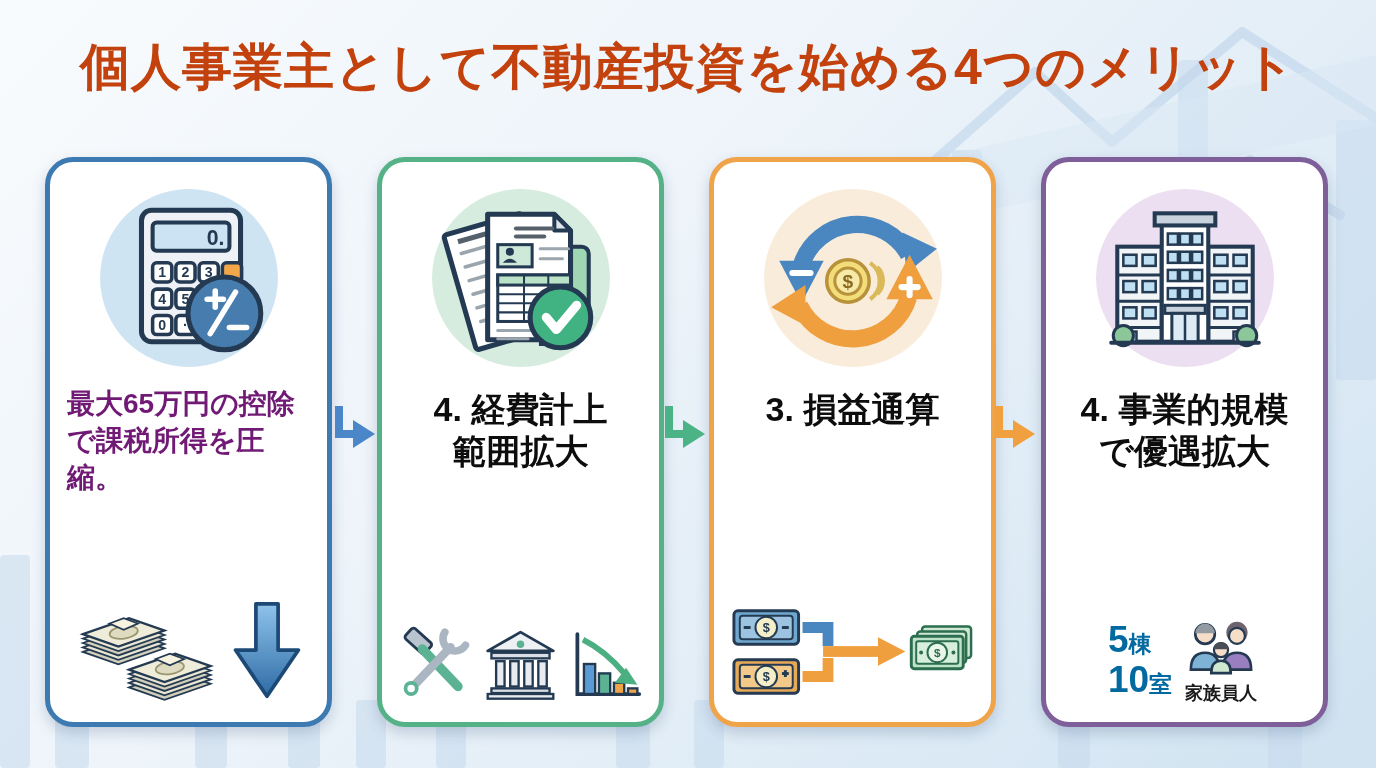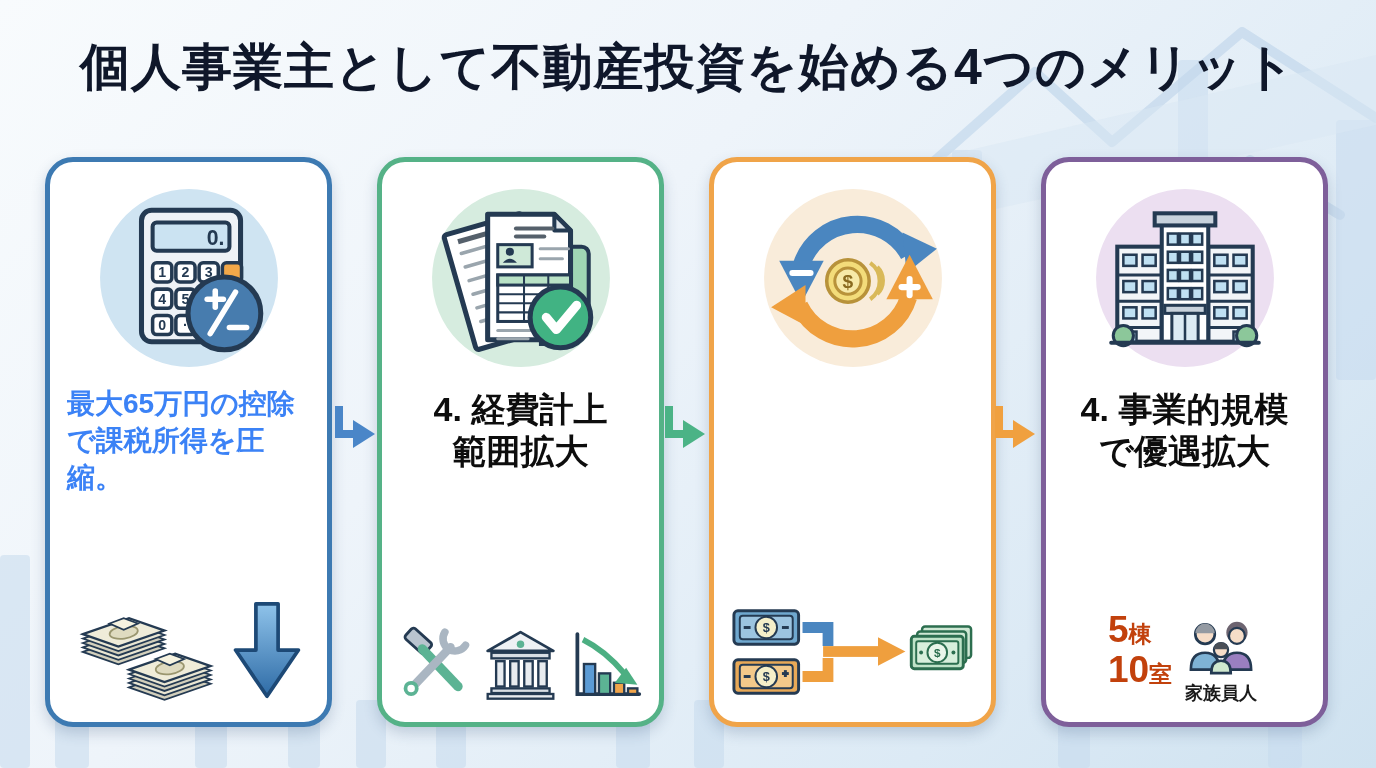--- a/index.html
+++ b/index.html
@@ -6,21 +6,21 @@
   body{
     width:1376px;height:768px;overflow:hidden;
     font-family:"Liberation Sans","DejaVu Sans",sans-serif;
     background:linear-gradient(135deg,#f8fbfd 0%,#eef4fa 40%,#dceaf5 78%,#cfe2f0 100%);
     position:relative;
   }
   .canvas{position:absolute;inset:0;}
   .bg-deco{position:absolute;inset:0;z-index:0;pointer-events:none;}
   .title{
     position:absolute;top:34px;left:0;width:100%;z-index:2;
-    text-align:center;font-size:50px;font-weight:900;color:#0f172a;
+    text-align:center;font-size:50px;font-weight:900;color:#c2410c;
     letter-spacing:1px;
   }
   .cards{
     position:absolute;top:157px;left:45px;z-index:2;
     display:flex;gap:45px;
   }
   .card{
     width:287px;height:570px;box-sizing:border-box;
     background:#ffffff;border:5px solid #888;border-radius:28px;
     box-shadow:0 6px 14px rgba(45,75,115,.22);
@@ -32,33 +32,33 @@
   .card3{border-color:#f0a449;}
   .card4{border-color:#7e5f9a;}
   .icon-wrap{width:188px;height:188px;margin-top:8px;flex:0 0 auto;}
   .icon-wrap svg{width:100%;height:100%;display:block;}
   .heading{
     margin-top:16px;font-size:34px;font-weight:900;line-height:1.24;
     color:#0d0d0d;text-align:center;white-space:pre-line;
   }
   .body-text{
     margin-top:13px;width:100%;font-size:28px;font-weight:800;line-height:1.33;
-    color:#3b82f6;text-align:left;white-space:pre-line;padding:0 1px;box-sizing:border-box;
+    color:#701a75;text-align:left;white-space:pre-line;padding:0 1px;box-sizing:border-box;
   }
   .card3 .body-text{margin-top:50px;}
   .footer{
     margin-top:auto;width:100%;display:flex;align-items:center;justify-content:center;
     gap:14px;padding-bottom:2px;
   }
   .card2 .footer{gap:10px;}
   .card4 .footer{gap:9px;align-items:flex-end;}
   .ficon{display:block;}
   .mini-block{display:flex;flex-direction:column;align-items:center;gap:2px;}
   .mini-label{font-size:18px;font-weight:800;color:#1a1a1a;line-height:1;}
-  .units{font-weight:900;color:#c2410c;line-height:1.08;margin-bottom:12px;text-align:left;}
+  .units{font-weight:900;color:#0369a1;line-height:1.08;margin-bottom:2px;text-align:left;}
   .units .num{font-size:37px;}
   .units .unit{font-size:23px;}
   .connector{position:absolute;z-index:2;width:46px;height:56px;}
   .conn1{left:331px;top:404px;}
   .conn2{left:661px;top:404px;}
   .conn3{left:991px;top:404px;}
   svg text{font-family:"Liberation Sans","DejaVu Sans",sans-serif;}
 </style>
 </head>
 <body>
@@ -266,20 +266,21 @@
           <polygon points="126,114 172,114 149,70" fill="#ef9f3e"></polygon>
           <line x1="141" y1="102" x2="157" y2="102" stroke="#ffffff" stroke-width="6" stroke-linecap="round"></line>
           <line x1="149" y1="94" x2="149" y2="110" stroke="#ffffff" stroke-width="6" stroke-linecap="round"></line>
           <path d="M110,78 a22,22 0 0 1 0,36" fill="none" stroke="#d9b958" stroke-width="4"></path>
           <path d="M117,82 a19,19 0 0 1 0,27" fill="none" stroke="#d9b958" stroke-width="4"></path>
           <circle cx="88" cy="96" r="21" fill="#f3dc7a" stroke="#b8923a" stroke-width="3.5"></circle>
           <circle cx="88" cy="96" r="13" fill="#f7e9a8" stroke="#b8923a" stroke-width="3"></circle>
           <text x="88" y="103" text-anchor="middle" font-size="19" font-weight="bold" fill="#8a6a1f">$</text>
         </svg>
       </div>
+      <div class="heading">3. 損益通算</div>
       <div class="footer">
         <svg class="ficon" width="250" height="100" viewBox="0 0 250 100">
           <g>
             <rect x="4" y="8" width="66" height="34" rx="4" fill="#6fa8cf" stroke="#243a52" stroke-width="3"></rect>
             <rect x="10" y="13" width="54" height="24" rx="3" fill="#9cc4e0" stroke="#243a52" stroke-width="2"></rect>
             <circle cx="37" cy="25" r="11" fill="#f5efc9" stroke="#243a52" stroke-width="2"></circle>
             <text x="37" y="30" text-anchor="middle" font-size="13" font-weight="bold" fill="#243a52">$</text>
             <line x1="14" y1="25" x2="21" y2="25" stroke="#243a52" stroke-width="3"></line>
             <line x1="53" y1="25" x2="60" y2="25" stroke="#243a52" stroke-width="3"></line>
           </g>

